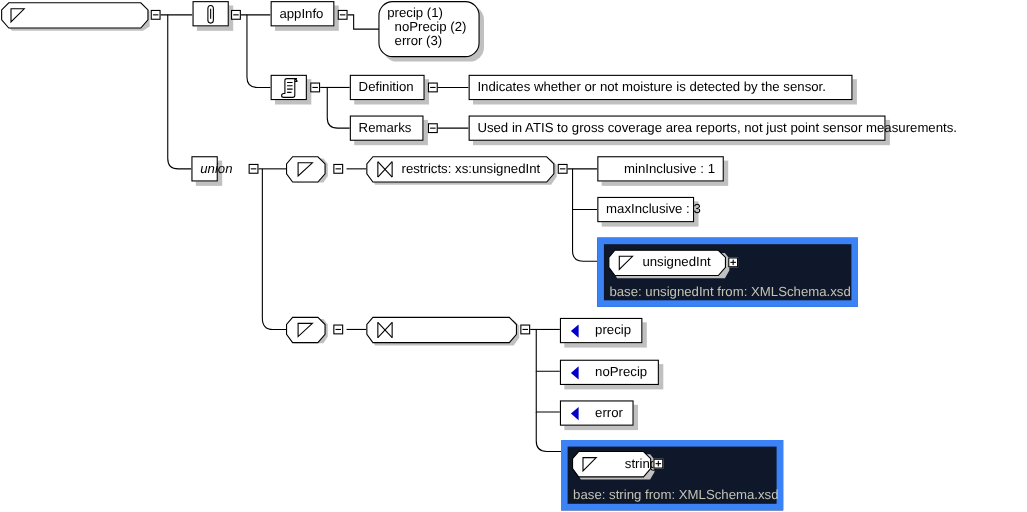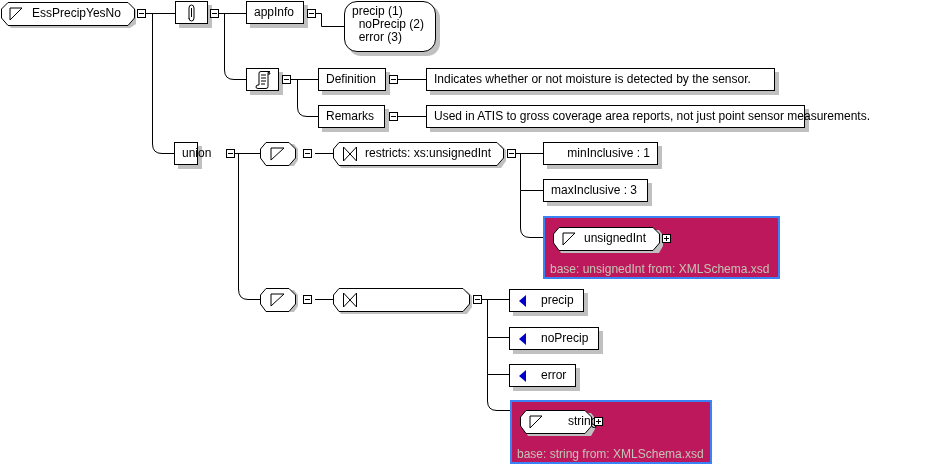--- a/index.html
+++ b/index.html
@@ -7,21 +7,21 @@
          font-family: "Liberation Sans", sans-serif; font-size: 12px; color: #000; }
   svg.lines { position: absolute; left: 0; top: 0; }
   .box { position: absolute; background: #fff; border: 1px solid #000; box-shadow: 4px 4px 0 #c0c0c0;
          box-sizing: border-box; height: 23px; line-height: 21px; padding: 0 7px; white-space: nowrap; }
   .oct { position: absolute; height: 24px; box-sizing: border-box; white-space: nowrap; }
   .oct svg { position: absolute; left: 0; top: 0; overflow: visible; }
   .oct .lbl { position: absolute; top: 0; line-height: 23px; }
   .tog { position: absolute; width: 9px; height: 9px; box-sizing: border-box; border: 1px solid #000; background: #fff; }
   .tog::before { content: ""; position: absolute; left: 1px; top: 3px; width: 5px; height: 1px; background: #000; }
   .tog.plus::after { content: ""; position: absolute; left: 3px; top: 1px; width: 1px; height: 5px; background: #000; }
-  .yellow { position: absolute; background: #be185d; border: 2px solid #3b82f6; box-sizing: border-box; }
+  .yellow { position: absolute; background: #0f172a; border: 6px solid #3b82f6; box-sizing: border-box; }
   .yellow .base { position: absolute; left: 5px; bottom: 1px; color: #c4c4b4; font-size: 12px; white-space: nowrap; }
   .ibox { position: absolute; background: #fff; border: 1px solid #000; box-shadow: 4px 4px 0 #c0c0c0; box-sizing: border-box; }
   .appinfo-text { position: absolute; background: #fff; border: 1px solid #000; box-shadow: 4px 4px 0 #c0c0c0;
                   box-sizing: border-box; padding: 3px 7px; line-height: 13px; }
   .appinfo-text div { white-space: pre; }
   .enum-ico { position: absolute; left: 9px; top: 5px; width: 0; height: 0;
               border-top: 6px solid transparent; border-bottom: 6px solid transparent; border-right: 7px solid #0000c8; }
   .enum-lbl { position: absolute; left: 31px; top: 0; line-height: 21px; }
 </style>
 </head>
@@ -62,21 +62,20 @@
   </g>
 </svg>
 
 <div class="oct" style="left:1px; top:2px; width:135px;">
   <svg width="135" height="24">
     <polygon points="10,4 133,4 139,10 139,24 133,28 14,28 8,22 8,10" fill="#c0c0c0" transform="translate(-4,-2)"></polygon>
     <polygon points="7,0.5 127,0.5 133.5,7 133.5,16 127,23.5 7,23.5 0.5,16 0.5,7" fill="#fff" stroke="#000"></polygon>
     <polygon points="9,6 21,6 9,18" fill="none" stroke="#000"></polygon>
   </svg>
   <span class="icon" style="position:absolute;left:8px;top:5px;width:14px;height:14px;"></span>
-  <span class="lbl" style="left:31px;">EssPrecipYesNo</span>
 </div>
 <div class="tog" style="left:137px; top:9px;"></div>
 
 <div class="ibox" style="left:175px; top:1px; width:33px; height:23px;">
   <svg width="31" height="21">
     <path d="M13 17 V6 Q13 3 15.5 3 Q18 3 18 6 V16 Q18 19 15.5 19 Q13 19 13 16" fill="none" stroke="#000"></path>
     <path d="M15.5 6 V15" stroke="#000"></path>
   </svg>
 </div>
 <div class="tog" style="left:210px; top:9px;"></div>
@@ -112,21 +111,21 @@
 </div>
 
 <div class="box" style="left:318px; top:105px; width:67px;">
   <span>Remarks</span>
 </div>
 <div class="tog" style="left:389px; top:112px;"></div>
 <div class="box" style="left:426px; top:105px; width:379px;">
   <span>Used in ATIS to gross coverage area reports, not just point sensor measurements.</span>
 </div>
 
-<div class="box" style="left:174px; top:142px; width:24px;">
+<div class="box" style="left:174px; top:142px; width:24px;font-style:italic;">
   <span>union</span>
 </div>
 <div class="tog" style="left:226px; top:149px;"></div>
 
 <div class="oct" style="left:260px; top:142px; width:36px;">
   <svg width="36" height="24">
     <polygon points="11,4 37,4 41,9 41,20 37,26 11,26 7,20 7,9" fill="#c0c0c0" transform="translate(-3,-2)"></polygon>
     <polygon points="6,0.5 29,0.5 35.5,7 35.5,16 29,23.5 6,23.5 0.5,16 0.5,7" fill="#fff" stroke="#000"></polygon>
     <polygon points="11,6 24,6 11,18" fill="none" stroke="#000"></polygon>
   </svg>
@@ -144,21 +143,21 @@
       <line x1="23.5" y1="5" x2="10.5" y2="19"></line>
     </g>
   </svg>
   <span class="lbl" style="left:32px;">restricts: xs:unsignedInt</span>
 </div>
 <div class="tog" style="left:507px; top:149px;"></div>
 
 <div class="box" style="left:543px; top:142px; width:115px;text-align:right;">
   <span>minInclusive : 1</span>
 </div>
-<div class="box" style="left:543px; top:179px; width:105px;">
+<div class="box" style="left:543px; top:179px; width:88px;">
   <span>maxInclusive : 3</span>
 </div>
 
 <div class="yellow" style="left:543px; top:216px; width:237px; height:63px;">
   <span class="base">base: unsignedInt from: XMLSchema.xsd</span>
 </div>
 <div class="oct" style="left:553px; top:227px; width:107px;">
   <svg width="107" height="24">
     <polygon points="10,4 108,4 112,9 112,20 108,27 10,27 6,20 6,9" fill="#c0c0c0" transform="translate(-2,-1)"></polygon>
     <polygon points="6,0.5 100,0.5 106.5,7 106.5,16 100,23.5 6,23.5 0.5,16 0.5,7" fill="#fff" stroke="#000"></polygon>

